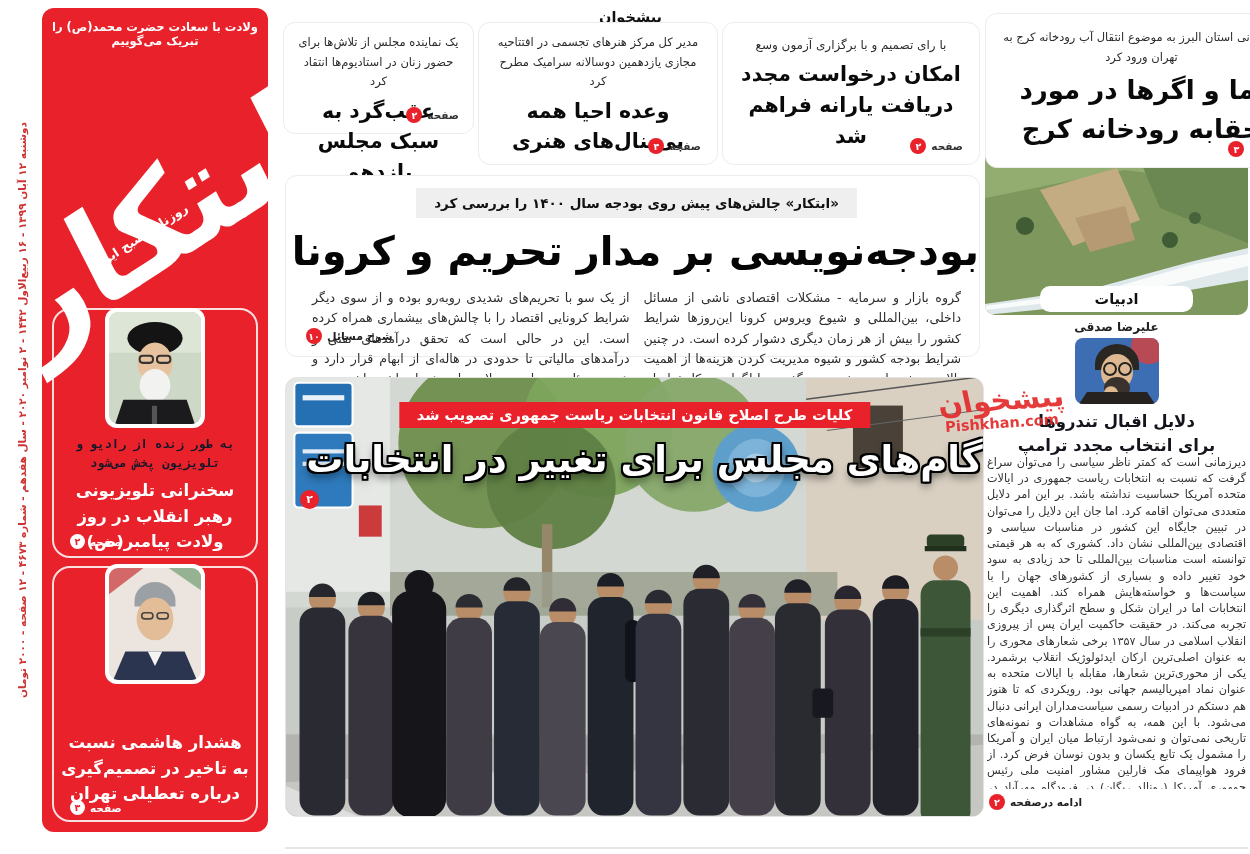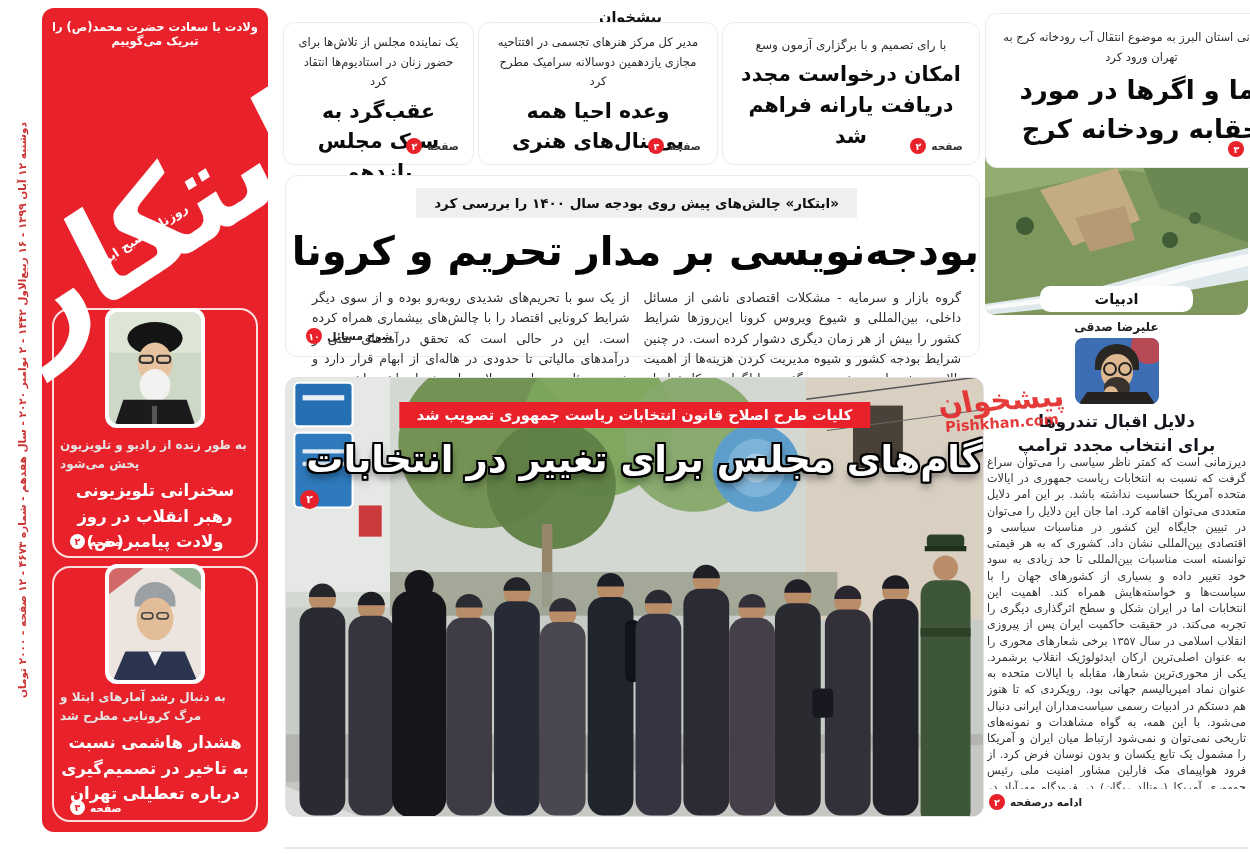--- a/index.html
+++ b/index.html
@@ -29,21 +29,21 @@
   .tagline{
     position:absolute;top:222px;left:40px;font-size:12.5px;font-weight:bold;color:#fff;
     transform:rotate(-33deg);white-space:nowrap;
   }
   .sb-block{position:absolute;left:10px;right:10px;border:2px solid rgba(255,255,255,.85);border-radius:18px;}
   .sb-photo{
     position:absolute;left:50%;transform:translateX(-50%);
     width:100px;height:120px;background:#fff;border-radius:12px;padding:4px;overflow:hidden;
   }
   .sb-photo svg{width:100%;height:100%;border-radius:9px;display:block;}
-  .sb-caption{position:absolute;left:6px;right:6px;text-align:left;font-size:12px;font-weight:bold;color:#e5e5e5;line-height:1.55;}
+  .sb-caption{position:absolute;left:6px;right:6px;text-align:center;font-size:12px;font-weight:bold;color:#0f172a;line-height:1.55;font-family:Liberation Mono, monospace;}
   .sb-title{position:absolute;left:4px;right:4px;text-align:center;font-size:16.5px;font-weight:bold;color:#fff;line-height:1.55;}
   .sb-tag{position:absolute;right:auto;left:16px;display:flex;align-items:center;gap:5px;font-size:10.5px;font-weight:bold;color:#fff;}
   .wbadge{background:#fff;color:#e8212a;border-radius:50%;width:15px;height:15px;display:inline-flex;align-items:center;justify-content:center;font-size:9.5px;font-weight:bold;}
   
   .card{position:absolute;background:#fff;border:1px solid #ececec;border-radius:12px;}
   .kicker{text-align:center;color:#2b2b2b;font-size:12px;line-height:1.7;padding:12px 14px 0;}
   .card-title{text-align:center;color:#0a0a0a;font-weight:bold;font-size:20.5px;line-height:1.5;padding:4px 10px 0;}
   .page-tag{position:absolute;left:16px;bottom:10px;display:flex;align-items:center;gap:5px;font-size:10.5px;font-weight:bold;color:#333;}
   .rbadge{background:#e8212a;color:#fff;border-radius:50%;min-width:16px;height:16px;padding:0 2px;display:inline-flex;align-items:center;justify-content:center;font-size:9.5px;font-weight:bold;}
   
@@ -143,21 +143,20 @@
           <polygon points="0,0 34,0 0,26" fill="#c94040" opacity=".75"></polygon>
           <polygon points="90,0 58,0 90,22" fill="#4f8a54" opacity=".55"></polygon>
           <path d="M25,32 a20,18 0 0 1 40,0 v6 h-40 z" fill="#9aa0a3"></path>
           <ellipse cx="45" cy="50" rx="18" ry="21" fill="#e2bd98"></ellipse>
           <rect x="32" y="44" width="11" height="6" rx="3" fill="none" stroke="#444" stroke-width="1.6"></rect>
           <rect x="47" y="44" width="11" height="6" rx="3" fill="none" stroke="#444" stroke-width="1.6"></rect>
           <polygon points="4,110 86,110 74,82 16,82" fill="#2b3550"></polygon>
           <polygon points="38,82 52,82 45,96" fill="#f4f4f4"></polygon>
         </svg>
       </div>
-      <div class="sb-caption" style="top:120px;">به دنبال رشد آمارهای ابتلا و مرگ کرونایی مطرح شد</div>
       <div class="sb-title" style="top:162px;">هشدار هاشمی نسبت به تاخیر در تصمیم‌گیری درباره تعطیلی تهران</div>
       <div class="sb-tag" style="top:232px;">
         <span>صفحه</span>
         <span class="wbadge">۳</span>
       </div>
     </div>
   </div>
 
   <div id="pishkhan-tab">پیشخوان</div>
 
@@ -172,21 +171,21 @@
 
   <div class="card" style="left:478px;top:22px;width:240px;height:143px;">
     <div class="kicker" style="font-size:11.5px;padding-top:10px;">مدیر کل مرکز هنرهای تجسمی در افتتاحیه مجازی یازدهمین دوسالانه سرامیک مطرح کرد</div>
     <div class="card-title">وعده احیا همه بی‌ینال‌های هنری</div>
     <div class="page-tag" style="left:auto;right:16px;">
       <span>صفحه</span>
       <span class="rbadge">۴</span>
     </div>
   </div>
 
-  <div class="card" style="left:283px;top:22px;width:191px;height:143px;">
+  <div class="card" style="left:283px;top:22px;width:191px;height:112px;">
     <div class="kicker" style="font-size:11.5px;padding-top:10px;">یک نماینده مجلس از تلاش‌ها برای حضور زنان در استادیوم‌ها انتقاد کرد</div>
     <div class="card-title">عقب‌گرد به سبک مجلس یازدهم</div>
     <div class="page-tag" style="left:auto;right:14px;">
       <span>صفحه</span>
       <span class="rbadge">۲</span>
     </div>
   </div>
 
   <div class="card" id="main-card">
     <div id="main-kicker">«ابتکار» چالش‌های پیش روی بودجه سال ۱۴۰۰ را بررسی کرد</div>

